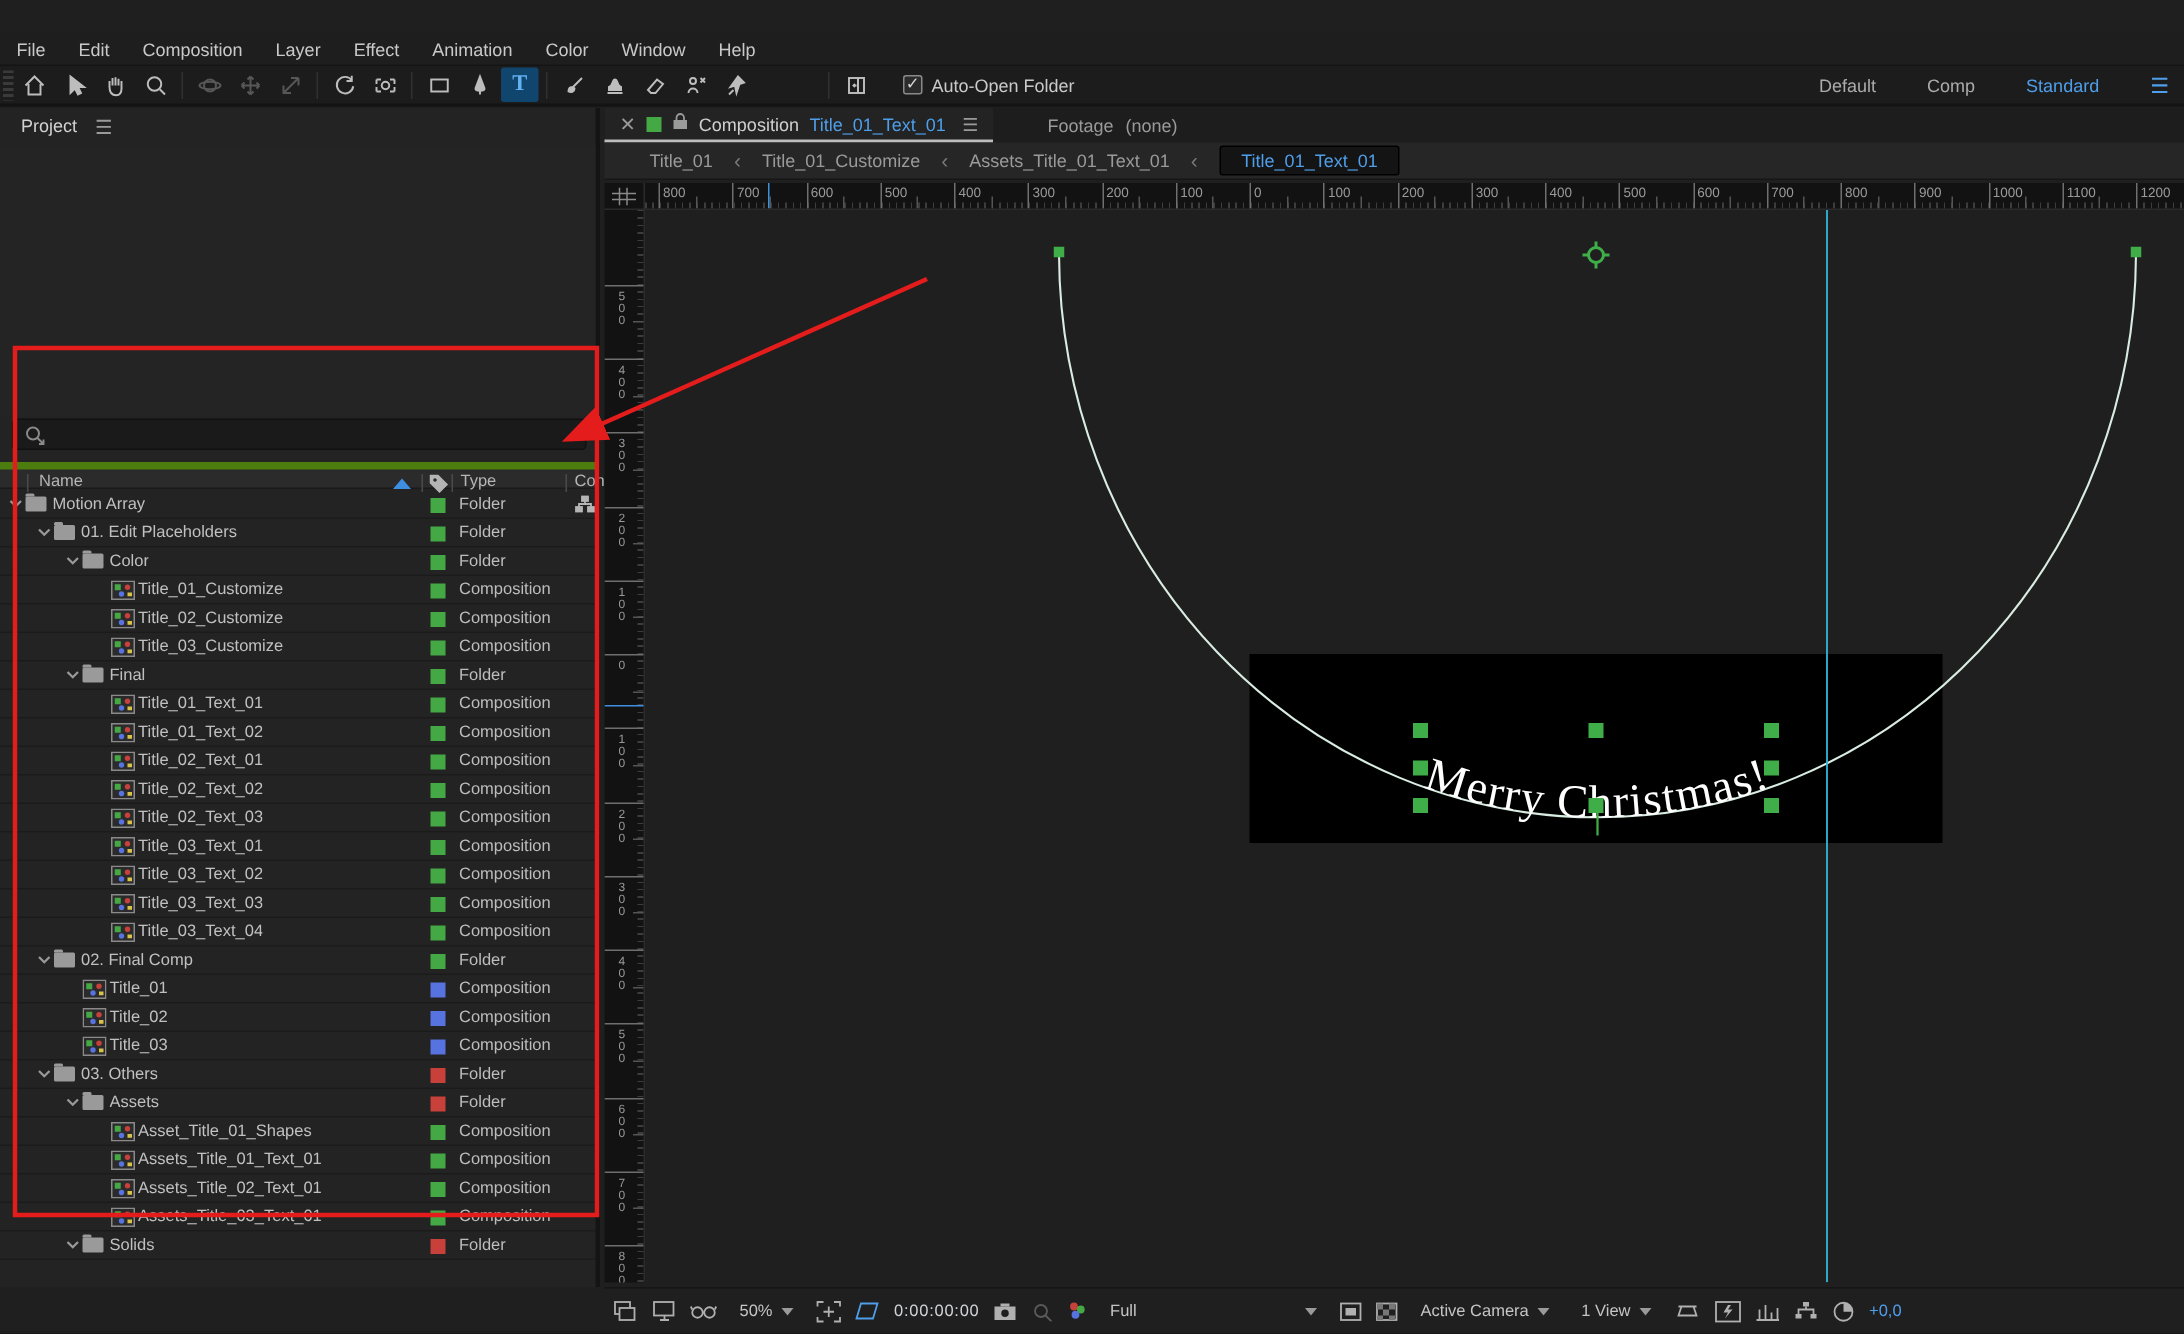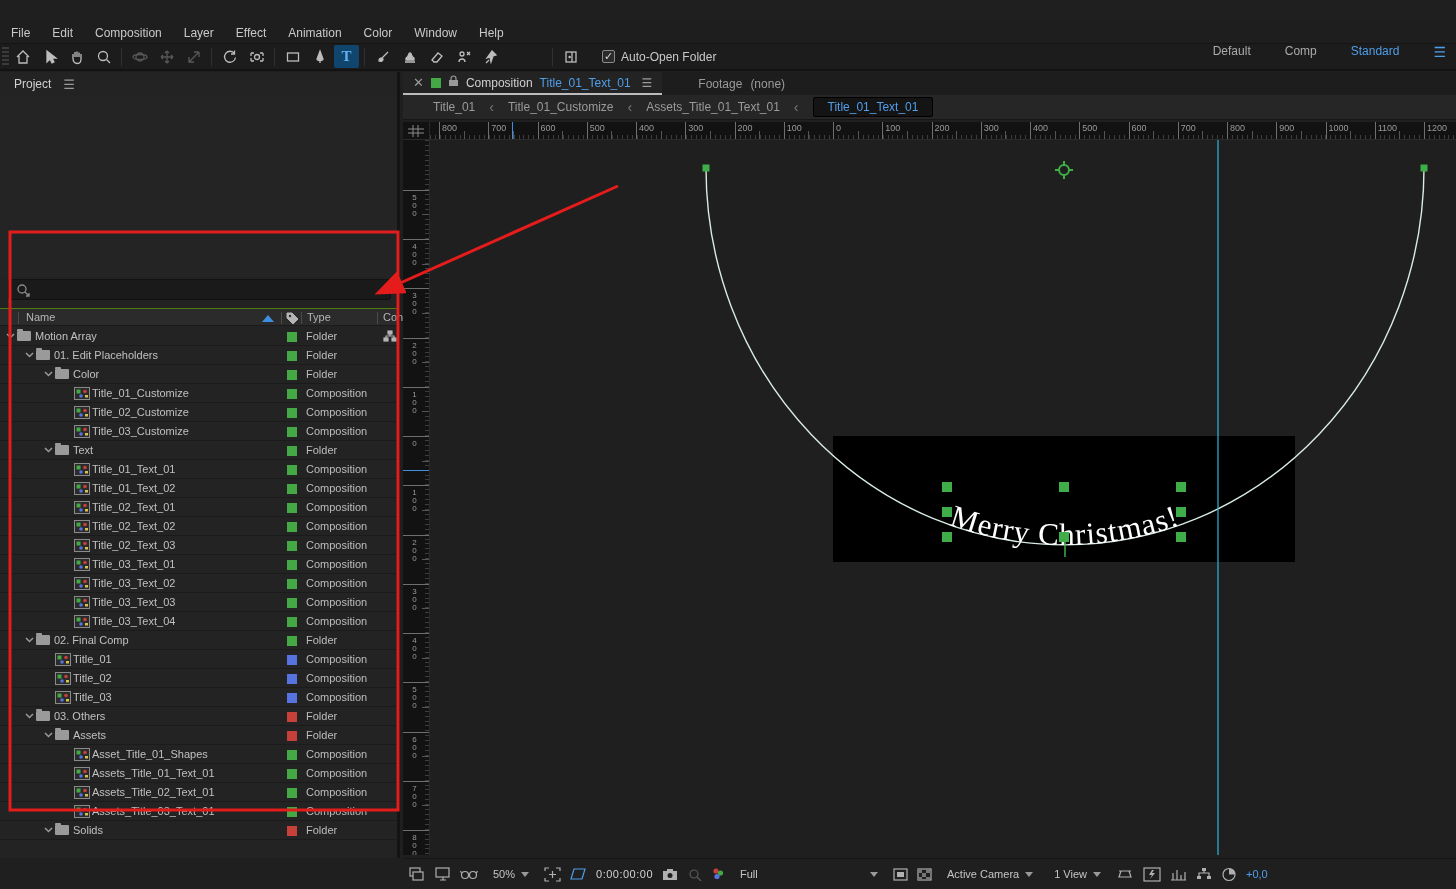--- a/index.html
+++ b/index.html
@@ -18,32 +18,32 @@
   #tool-drag { width:7px; height:20px; margin-left:2px; background:repeating-linear-gradient(to bottom,#3a3a3a 0 2px,transparent 2px 4px); }
   .tool { width:25px; height:23px; display:flex; align-items:center; justify-content:center; margin:0 1px; border-radius:2px; }
   .tool svg { stroke:#bdbdbd; fill:none; stroke-width:1.3; }
   .tool.disabled svg { stroke:#575757; }
   .tool.active { background:#10466e; }
   .tool.active .tglyph { color:#64b1f2; }
   .tglyph { color:#bdbdbd; font-size:15px; font-weight:bold; font-family:"Liberation Serif",serif; }
   .tool-sep { width:1px; height:18px; background:#303030; margin:0 4px; }
   #auto-open-wrap { display:flex; align-items:center; margin-left:18px; }
   #auto-open-check { width:13px; height:13px; background:#2b2b2b; border:1px solid #8a8a8a; border-radius:2px; color:#d6d6d6; font-size:11px; line-height:11px; text-align:center; margin-right:6px; }
-  #workspace { position:absolute; right:10px; top:44px; height:26px; display:flex; align-items:flex-start; gap:34px;margin-left:36px; }
+  #workspace { position:absolute; right:10px; top:44px; height:26px; display:flex; align-items:center; gap:34px;margin-left:36px; }
   .ws-item { color:#ababab; font-size:12px; }
   .ws-item.active { color:#4f9eea; }
   #ws-menu-icon { color:#4f9eea; font-size:14px; }
 
   
   #project-panel { left:0; top:72px; width:400px; height:786px; background:#232323; border-right:3px solid #141414; }
   #project-header { height:24px; display:flex; align-items:center; padding-left:14px; gap:12px; color:#d2d2d2; }
   #project-menu-icon { color:#9a9a9a; font-size:13px; }
   #project-preview { position:absolute; left:0; top:25px; width:397px; height:180px; background:#242424; }
   #project-search { position:absolute; left:8px; top:207px; width:383px; height:21px; background:#1a1a1a; border:1px solid #111; border-radius:3px; display:flex; align-items:center; padding-left:7px; color:#8a8a8a; }
-  #cols-header { position:absolute; left:0; top:236px; width:397px; height:18px; background:#2b2b2b; border-top:1px solid #4d7c0f; border-bottom:1px solid #1a1a1a; font-size:11px; color:#b5b5b5; }
+  #cols-header { position:absolute; left:0; top:236px; width:397px; height:18px; background:#2b2b2b; border-top:5px solid #4d7c0f; border-bottom:1px solid #1a1a1a; font-size:11px; color:#b5b5b5; }
   .col-sep { position:absolute; top:3px; width:1px; height:12px; background:#4a4a4a; }
   #sort-triangle { position:absolute; left:262px; top:6px; width:0; height:0; border-left:6px solid transparent; border-right:6px solid transparent; border-bottom:7px solid #3f8fe0; }
   #tree-rows { position:absolute; left:0; top:255px; width:397px; }
   .trow { position:relative; height:19px; display:flex; align-items:center; border-bottom:1px solid rgba(0,0,0,0.22); font-size:11px; color:#c0c0c0; }
   .chev { width:14px; height:14px; flex:0 0 14px; display:flex; align-items:center; justify-content:center; }
   .chev svg { stroke:#9a9a9a; fill:none; stroke-width:1.5; }
   .item-icon { width:18px; flex:0 0 18px; display:flex; align-items:center; }
   .folder-glyph { width:14px; height:10px; background:#9a9a9a; border-radius:1px; position:relative; }
   .folder-glyph:before { content:""; position:absolute; left:0; top:-2px; width:6px; height:2px; background:#9a9a9a; border-radius:1px 1px 0 0; }
   .solid-glyph { width:12px; height:12px; background:#fff; border:1px solid #666; }
@@ -375,21 +375,21 @@
         <div class="trow">
       <div class="indent" style="width: 41px;"></div>
       <div class="chev">
             <svg width="9" height="6">
               <path d="M1 1 L4.5 4.5 L8 1"></path>
             </svg>
           </div>
       <div class="item-icon">
             <div class="folder-glyph"></div>
           </div>
-      <div class="iname">Text</div>
+      <div class="iname">Final</div>
       <div class="swatch" style="background: rgb(68, 169, 68);"></div>
       <div class="itype">Folder</div>
 
     </div>
         <div class="trow">
       <div class="indent" style="width: 60px;"></div>
       <div class="chev" style="visibility: hidden;">
             <svg width="9" height="6">
               <path d="M1 1 L4.5 4.5 L8 1"></path>
             </svg>

